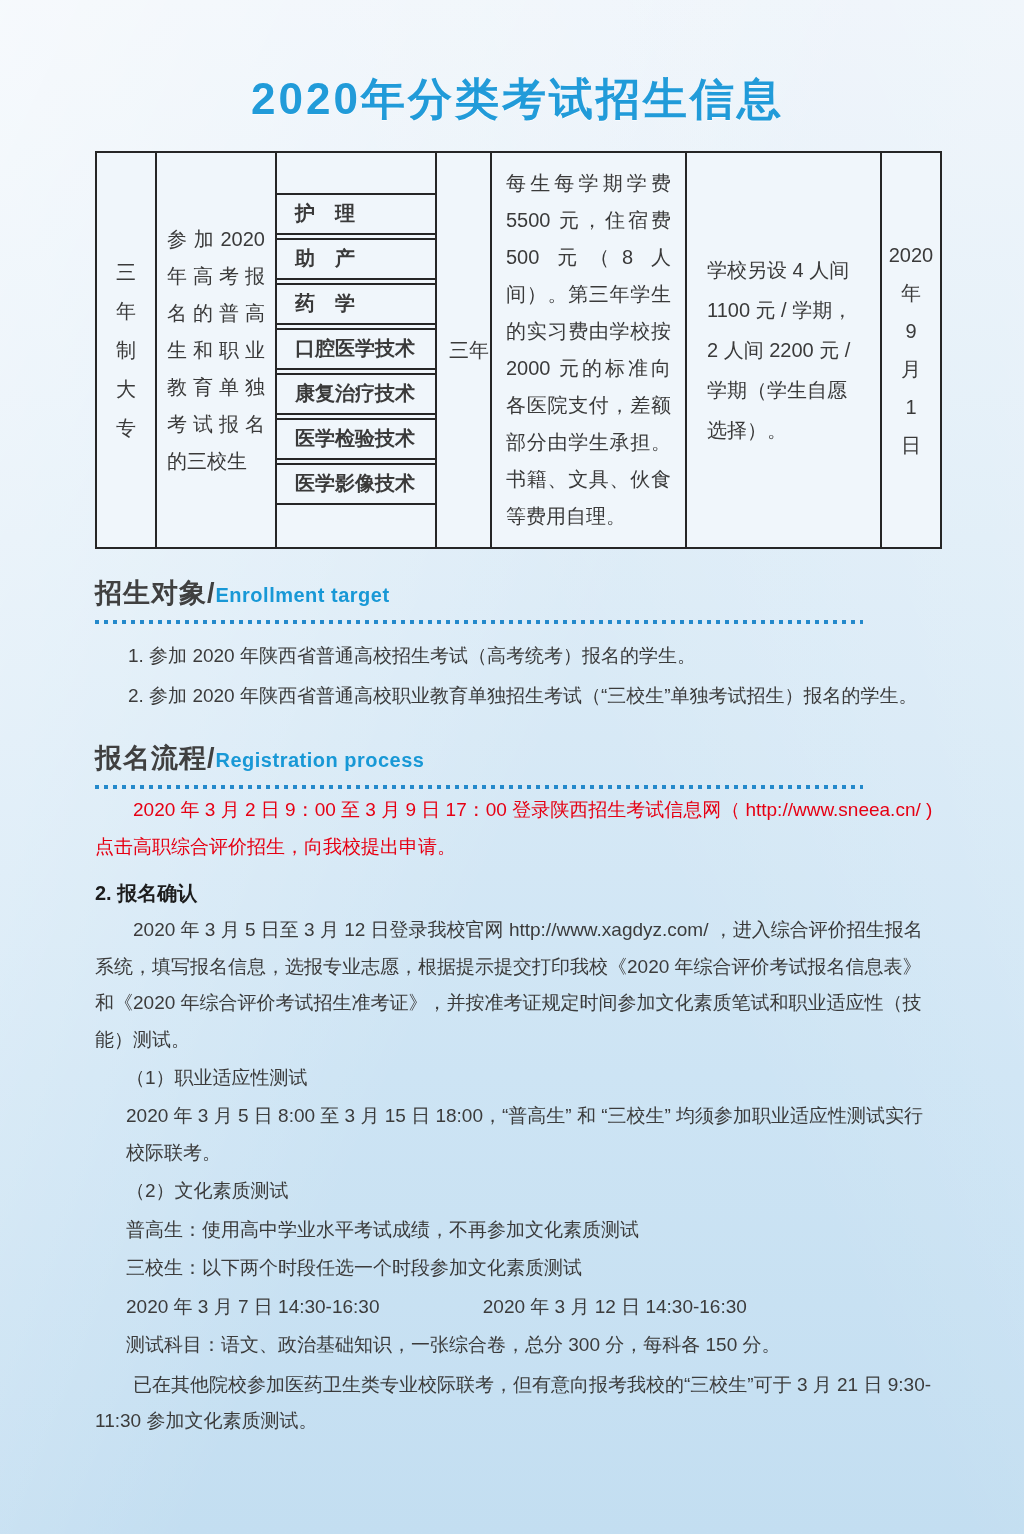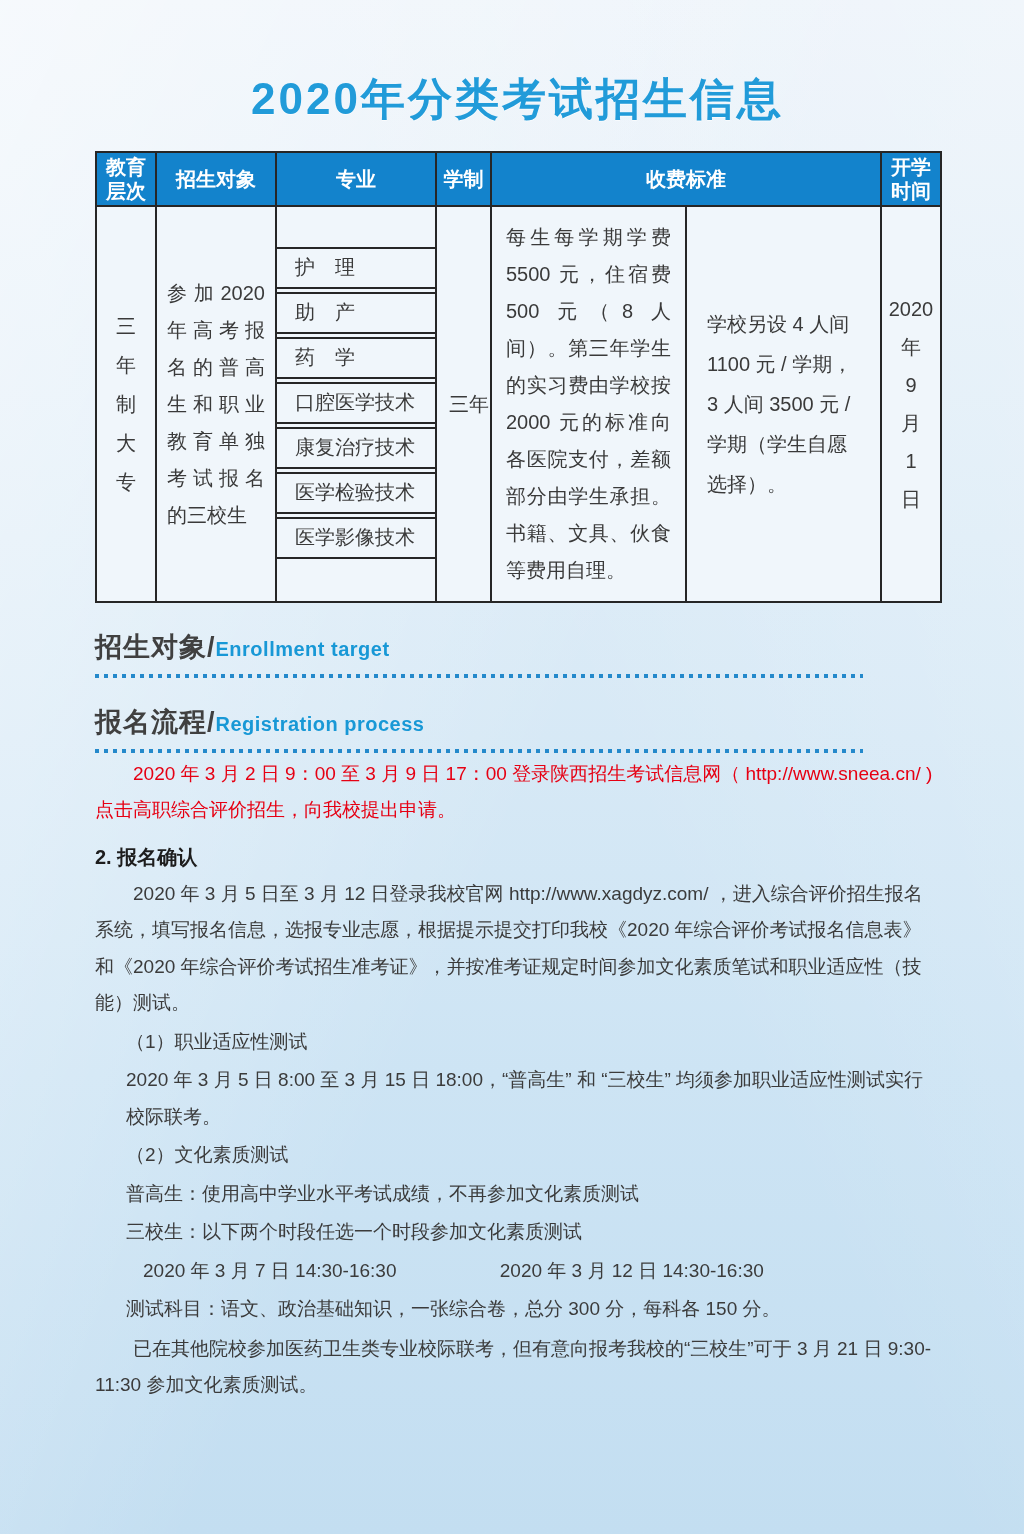--- a/index.html
+++ b/index.html
@@ -56,21 +56,21 @@
   .c-dur{width:55px;}
   .c-fee{width:195px;}
   .c-start{width:60px;}
   td.vtext{
     text-align:center;
     white-space:pre-line;
     line-height:1.95;
     font-size:21px;
   }
   td.target-cell{padding:8px 10px;text-align:justify;line-height:1.85;font-size:20px;}
-  td.majors-cell{padding:21px 0;vertical-align:top;}
+  td.majors-cell{padding:21px 0;vertical-align:top;font-weight:bold;}
   .major-box{
     border-top:2px solid #262626;
     border-bottom:2px solid #262626;
     margin:3px 0;
     height:38px;
     display:flex;
     align-items:center;
     padding-left:18px;
     font-size:20px;
   }
@@ -94,21 +94,21 @@
     font-size:19px;
     line-height:1.9;
     margin-bottom:4px;
   }
   
   .step-label{font-size:20px;font-weight:800;color:#1d1d1d;margin-top:12px;line-height:1.6;}
   .step-label.red{color:#e60013;}
   .para{font-size:19px;line-height:1.92;text-indent:2em;margin-top:3px;}
   .para.red{color:#e60013;}
   .sub{font-size:19px;line-height:1.92;margin-left:31px;margin-top:2px;}
-  .slots{margin-left:48px;margin-top:2px;font-size:19px;line-height:1.92;}
+  .slots{margin-left:31px;margin-top:2px;font-size:19px;line-height:1.92;}
   .slots .slot{display:inline-block;}
   .slots .slot + .slot{margin-left:98px;}
 </style>
 </head>
 <body>
 
 <div class="content">
 
   <div class="main-title">2020年分类考试招生信息</div>
 
@@ -116,62 +116,58 @@
     <colgroup>
       <col class="c-level">
         <col class="c-target">
         <col class="c-major">
         <col class="c-dur">
       <col class="c-fee">
         <col class="c-fee">
         <col class="c-start">
     </colgroup>
     <tbody>
-        <tr>
-      <th>教育层次</th>
-      <th>招生对象</th>
-      <th>专业</th>
-      <th>学制</th>
-      <th colspan="2">收费标准</th>
-      <th>开学时间</th>
-    </tr>
     <tr>
       <td class="vtext">三
 年
 制
 大
 专</td>
       <td class="target-cell">参加2020年高考报名的普高生和职业教育单独考试报名的三校生</td>
       <td class="majors-cell">
         <div class="major-box">护　理</div>
         <div class="major-box">助　产</div>
         <div class="major-box">药　学</div>
         <div class="major-box">口腔医学技术</div>
         <div class="major-box">康复治疗技术</div>
         <div class="major-box">医学检验技术</div>
         <div class="major-box">医学影像技术</div>
       </td>
       <td class="dur-cell">三年</td>
       <td class="fee-main">每生每学期学费 5500 元，住宿费 500 元（8 人间）。第三年学生的实习费由学校按 2000 元的标准向各医院支付，差额部分由学生承担。书籍、文具、伙食等费用自理。</td>
-      <td class="fee-extra">学校另设 4 人间 1100 元 / 学期，3 人间 3500 元 / 学期（学生自愿选择）。</td>
+      <td class="fee-extra">学校另设 4 人间 1100 元 / 学期，2 人间 2200 元 / 学期（学生自愿选择）。</td>
       <td class="start-cell">2020
 年
 9
 月
 1
 日</td>
     </tr>
   </tbody>
     </table>
 
   <div class="sec-head">
     <span class="zh">招生对象/</span>
     <span class="en">Enrollment target</span>
   </div>
   <div class="dotline"></div>
+  <div class="enroll-items">
+    <div class="item">1.  参加 2020 年陕西省普通高校招生考试（高考统考）报名的学生。</div>
+    <div class="item">2.  参加 2020 年陕西省普通高校职业教育单独招生考试（“三校生”单独考试招生）报名的学生。</div>
+  </div>
 
   <div class="sec-head">
     <span class="zh">报名流程/</span>
     <span class="en">Registration process</span>
   </div>
   <div class="dotline"></div>
 
   <div class="para red">2020 年 3 月 2 日 9：00 至 3 月 9 日 17：00 登录陕西招生考试信息网（ http://www.sneea.cn/ ) 点击高职综合评价招生，向我校提出申请。</div>
 
   <div class="step-label">2. 报名确认</div>

